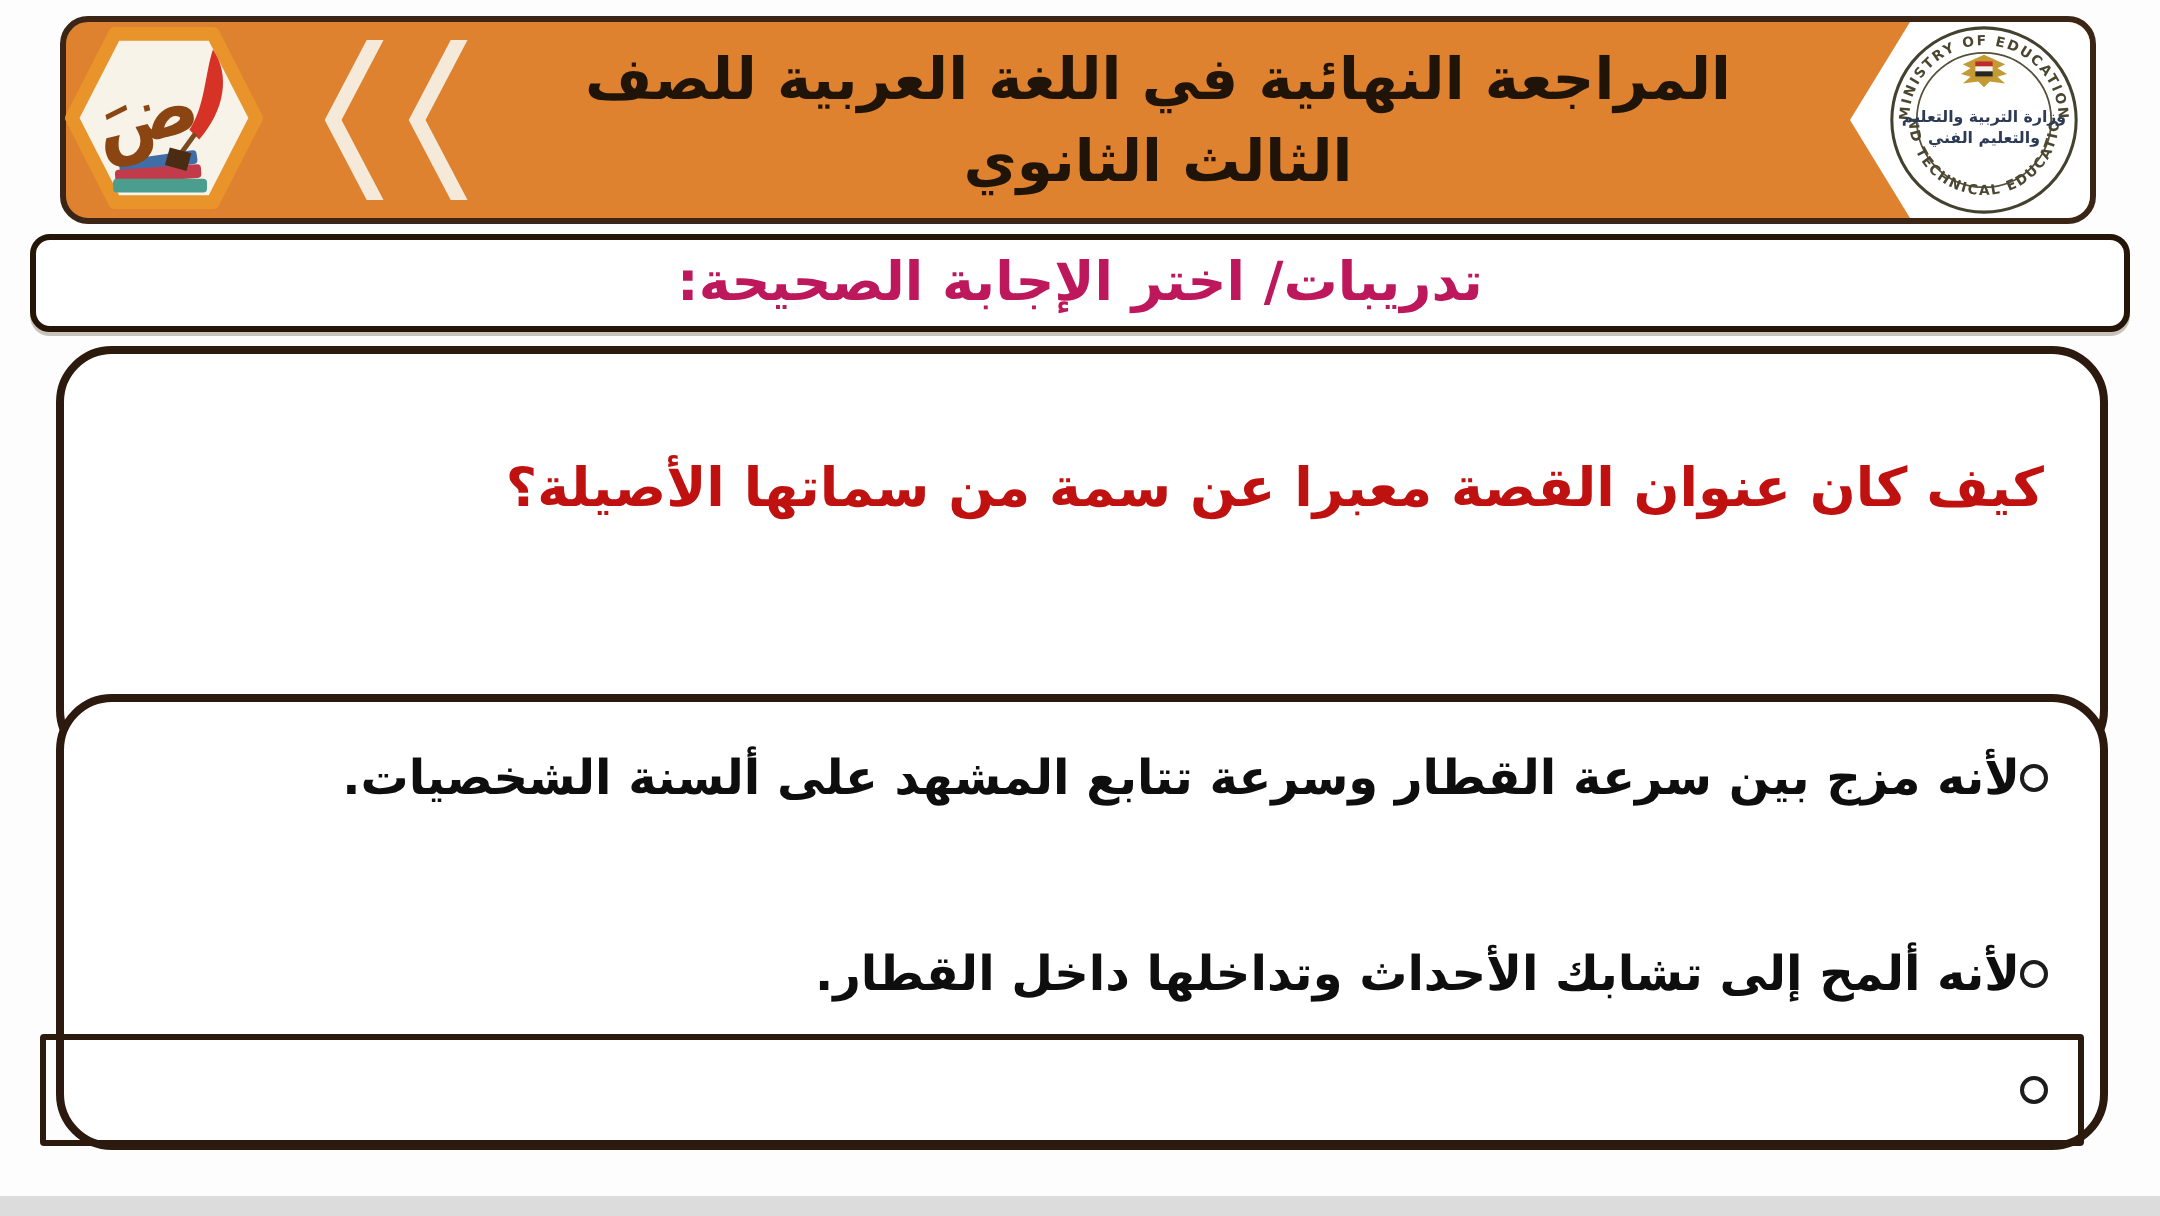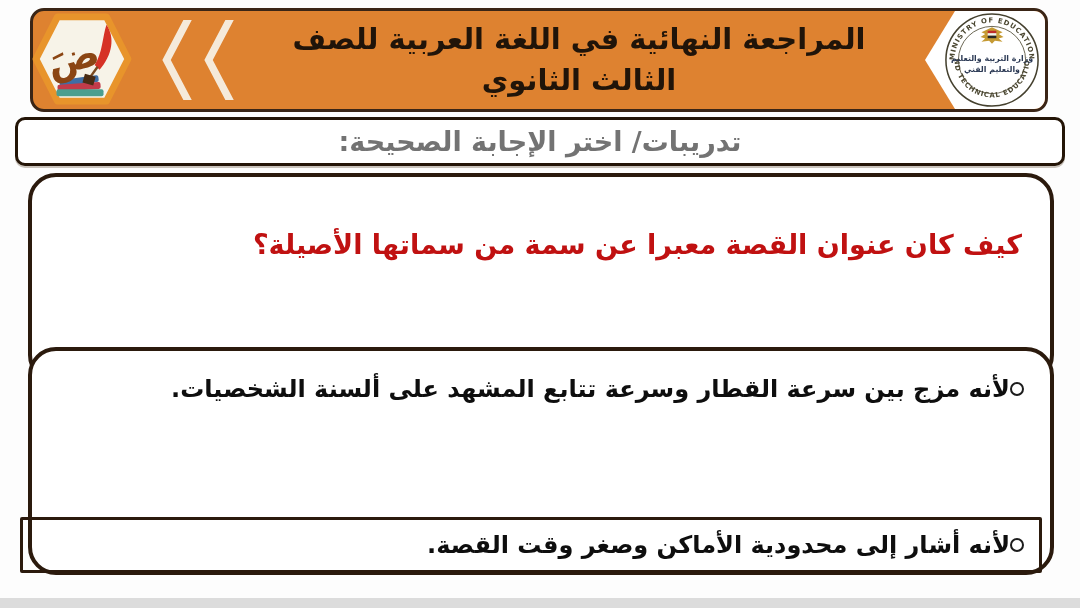--- a/index.html
+++ b/index.html
@@ -21,21 +21,21 @@
     display:flex;align-items:center;justify-content:flex-end;}
   .logo-tag svg{margin-right:5px;}
 
   
   .badge{position:absolute;left:30px;top:12px;width:102px;height:94px;z-index:3;}
 
   
   .header-bar{position:absolute;left:15px;top:117px;width:1050px;height:49px;background:#ffffff;
     border:3px solid #241507;border-radius:10px;display:flex;align-items:center;justify-content:center;
     box-shadow:0 2px 0 #c9c2ba;}
-  .header-bar span{direction:rtl;font-size:27px;font-weight:bold;color:#737373;}
+  .header-bar span{direction:rtl;font-size:27px;font-weight:bold;color:#be185d;}
 
   
   .question-box{position:absolute;left:28px;top:173px;width:1026px;height:210px;background:#ffffff;
     border:4px solid #2B1A0D;border-radius:28px;}
   .question-text{position:absolute;top:52px;right:28px;left:40px;direction:rtl;text-align:right;
     font-size:27px;font-weight:bold;color:#C01111;}
 
   
   .options-box{position:absolute;left:28px;top:347px;width:1026px;height:228px;background:#ffffff;
     border:4px solid #2B1A0D;border-radius:28px;}
@@ -112,22 +112,25 @@
 
   <div class="question-box">
     <div class="question-text">كيف كان عنوان القصة معبرا عن سمة من سماتها الأصيلة؟</div>
   </div>
 
   <div class="options-box">
     <div class="option-row r1">
       <span class="bullet"></span>
       <span class="option-label">لأنه مزج بين سرعة القطار وسرعة تتابع المشهد على ألسنة الشخصيات.</span>
     </div>
+    <div class="option-row r3">
+      <span class="bullet"></span>
+      <span class="option-label">لأنه ألمح إلى تشابك الأحداث وتداخلها داخل القطار.</span>
+    </div>
     <div class="option-row r4">
       <span class="bullet"></span>
-      <span class="option-label">لأنه أشار إلى محدودية الأماكن وصغر وقت القصة.</span>
     </div>
   </div>
 
   <div class="answer-box"></div>
 
   <div class="bottom-edge"></div>
 </div>
 
 </body></html>

